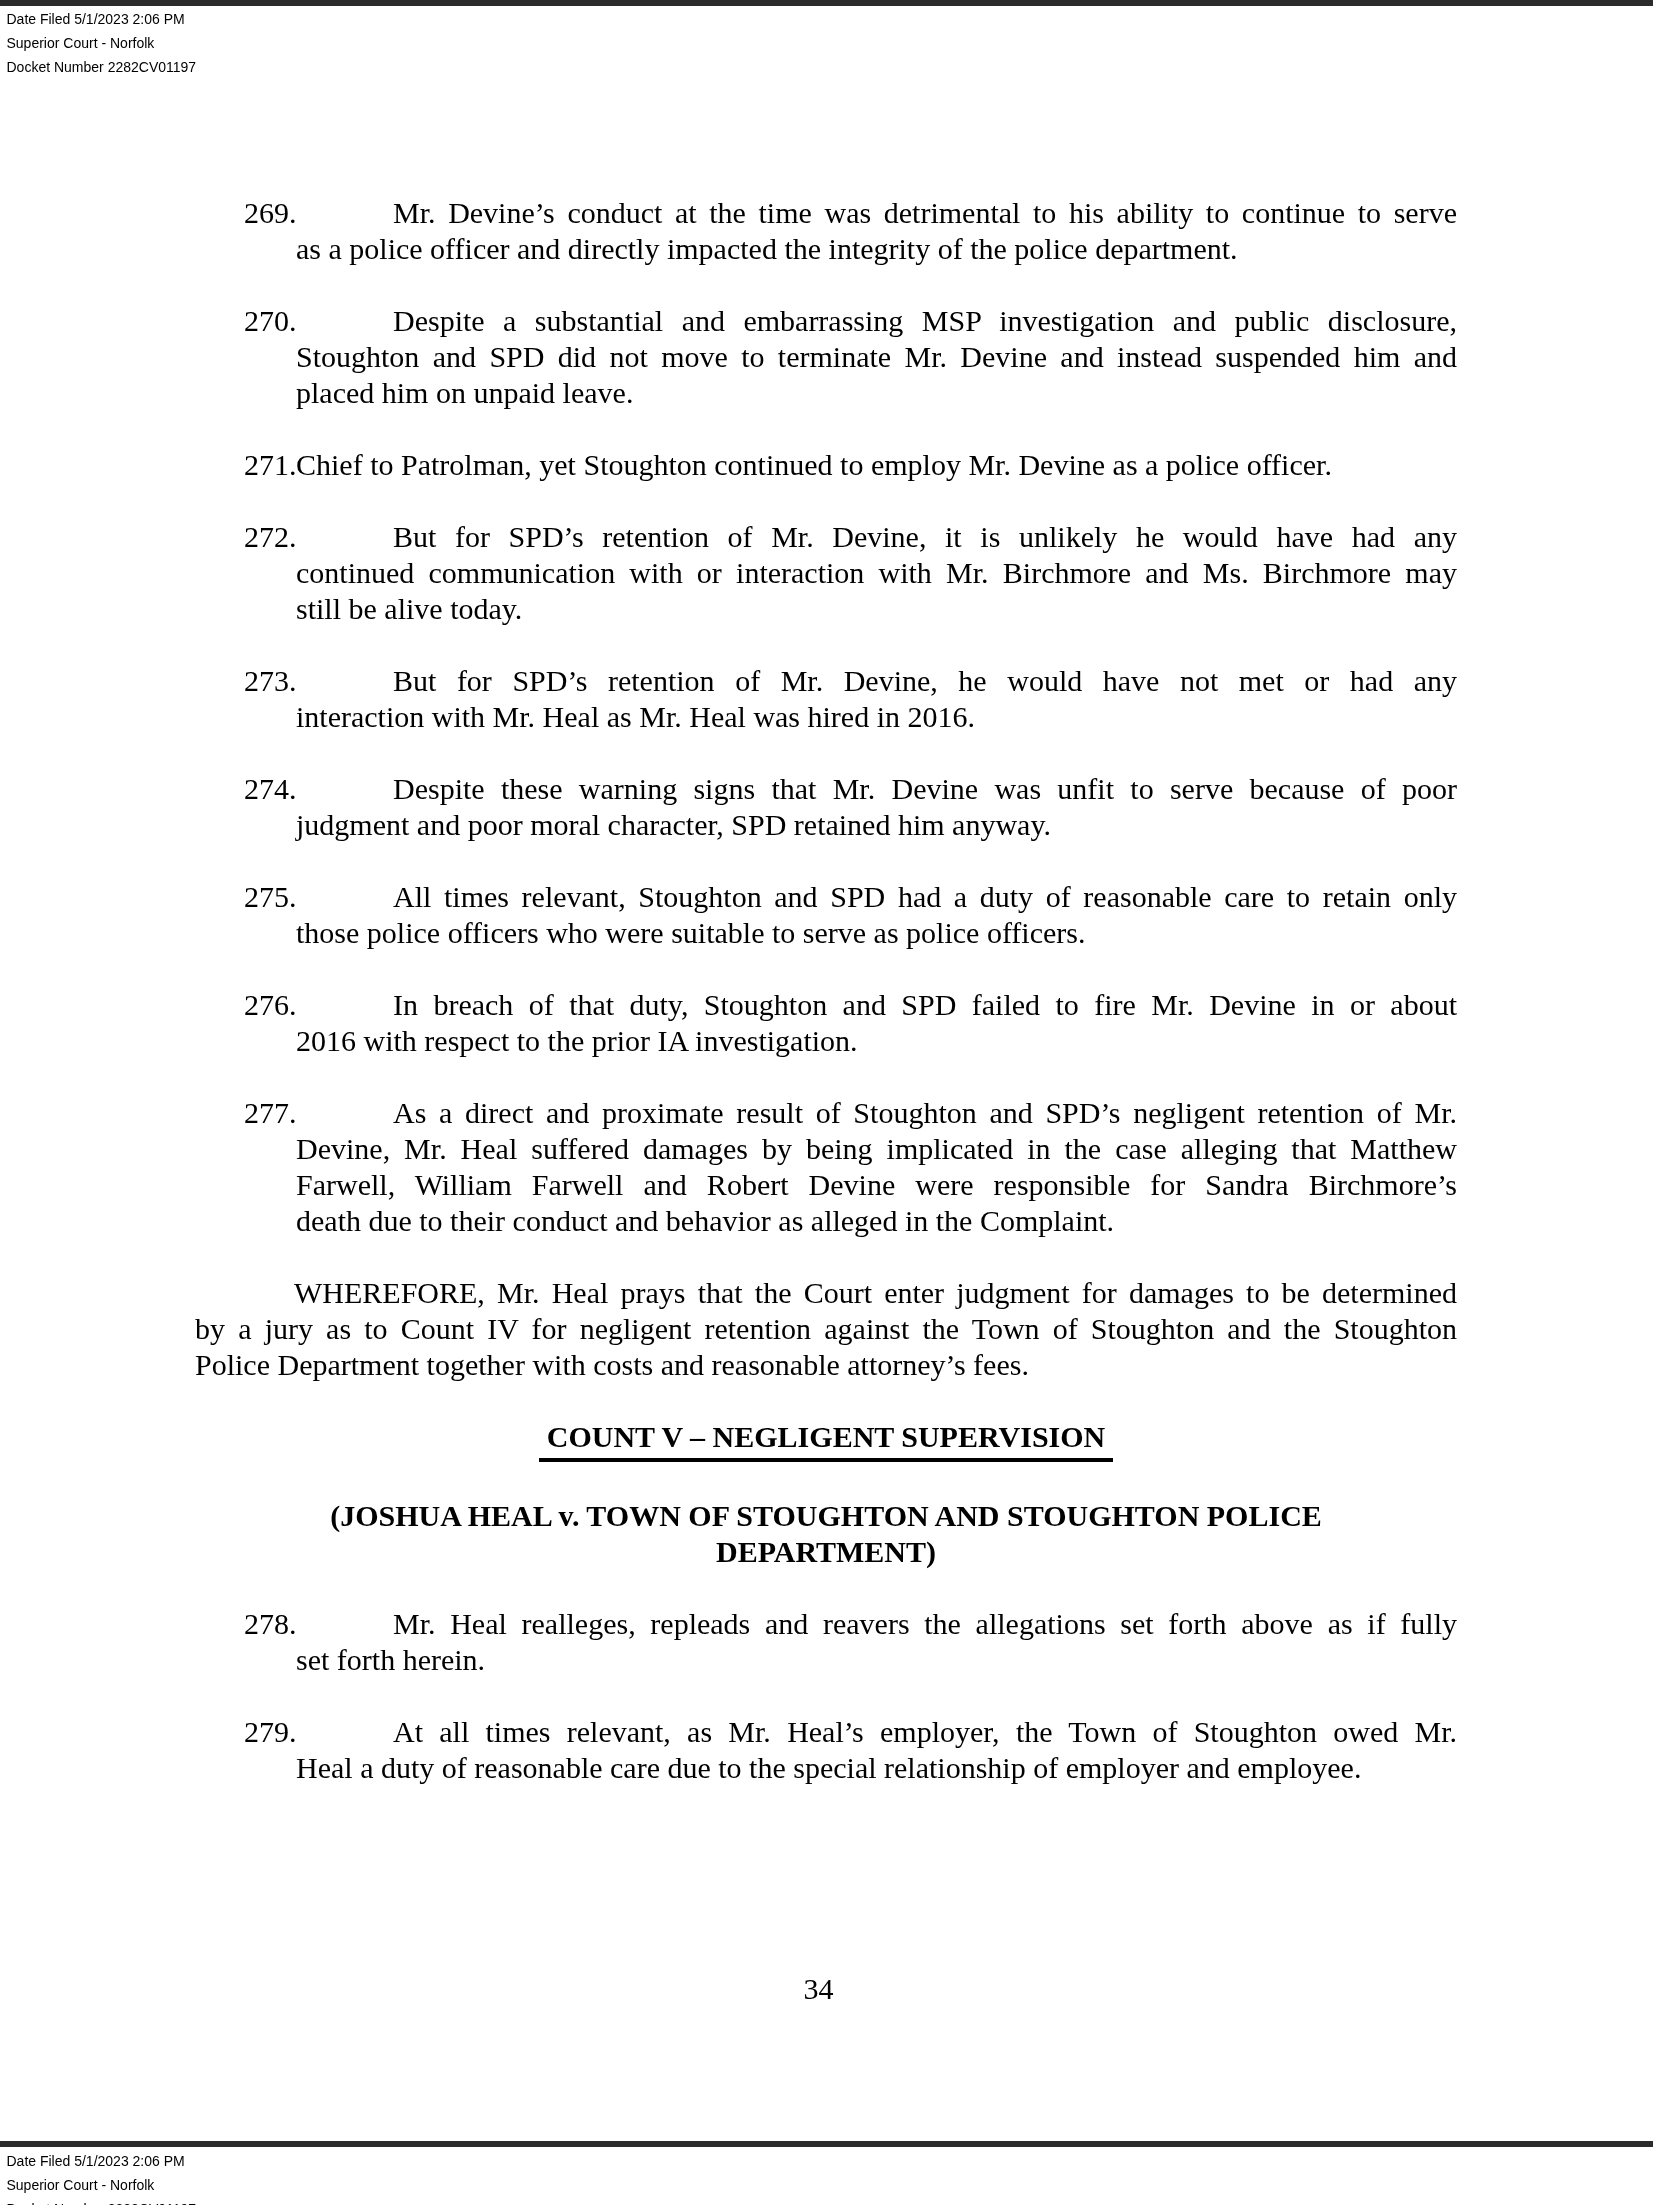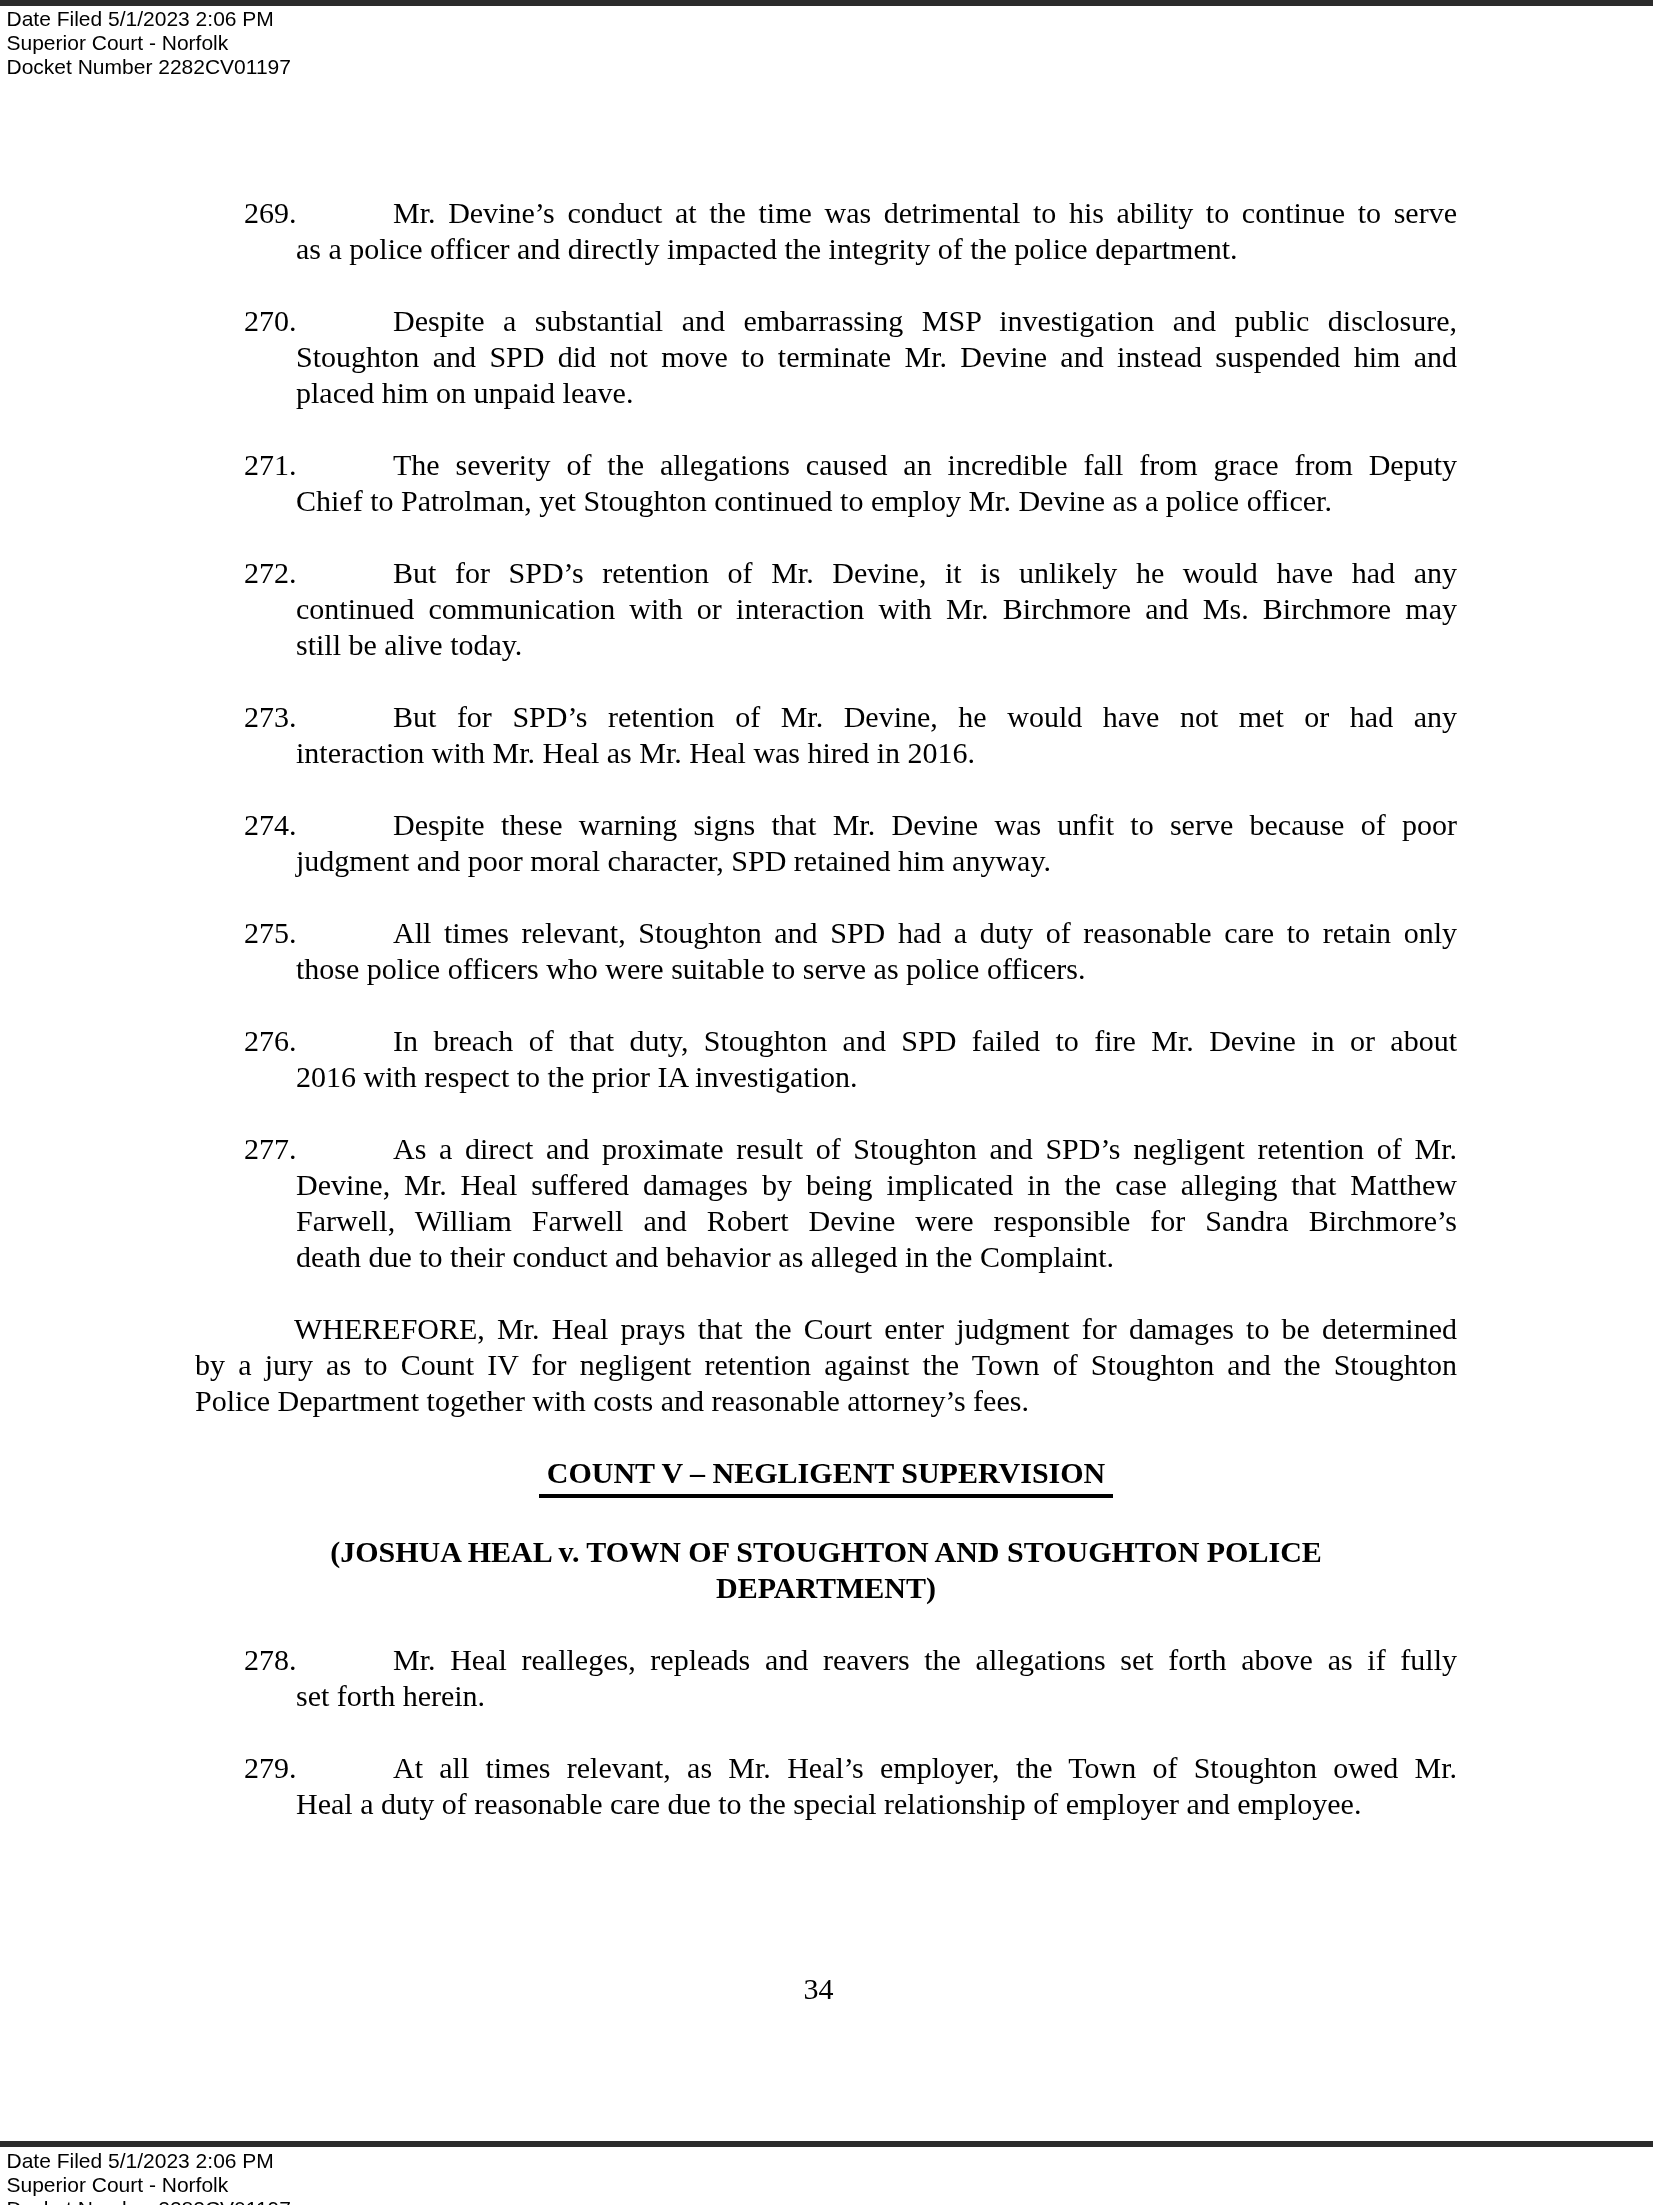--- a/index.html
+++ b/index.html
@@ -13,21 +13,21 @@
   }
   .bar {
     position: absolute; left: 0; width: 1653px; height: 5.7px;
     background: #2b2b2b;
   }
   .bar.top { top: 0; }
   .bar.bottom { top: 2141px; }
   .stamp {
     position: absolute; left: 6.5px;
     font-family: "Liberation Sans", "DejaVu Sans", sans-serif;
-    font-size: 21px; line-height: 24px; color: #000;
+    font-size: 14px; line-height: 24px; color: #000;
     white-space: nowrap;
   }
   .stamp.header-stamp { top: 7.3px; }
   .stamp.footer-stamp { top: 2149px; }
 
   .content {
     position: absolute;
     left: 195px; top: 187px;
     width: 1262px;
     font-size: 30px;
@@ -96,21 +96,20 @@
 
     <div class="para">
       <span class="pnum">270.</span>
       <div class="line first jl">Despite a substantial and embarrassing MSP investigation and public disclosure,</div>
       <div class="line jl">Stoughton and SPD did not move to terminate Mr. Devine and instead suspended him and</div>
       <div class="line last">placed him on unpaid leave.</div>
     </div>
 
     <div class="para">
       <span class="pnum">271.</span>
-      <div class="line first jl">The severity of the allegations caused an incredible fall from grace from Deputy</div>
       <div class="line last">Chief to Patrolman, yet Stoughton continued to employ Mr. Devine as a police officer.</div>
     </div>
 
     <div class="para">
       <span class="pnum">272.</span>
       <div class="line first jl">But for SPD’s retention of Mr. Devine, it is unlikely he would have had any</div>
       <div class="line jl">continued communication with or interaction with Mr. Birchmore and Ms. Birchmore may</div>
       <div class="line last">still be alive today.</div>
     </div>
 

